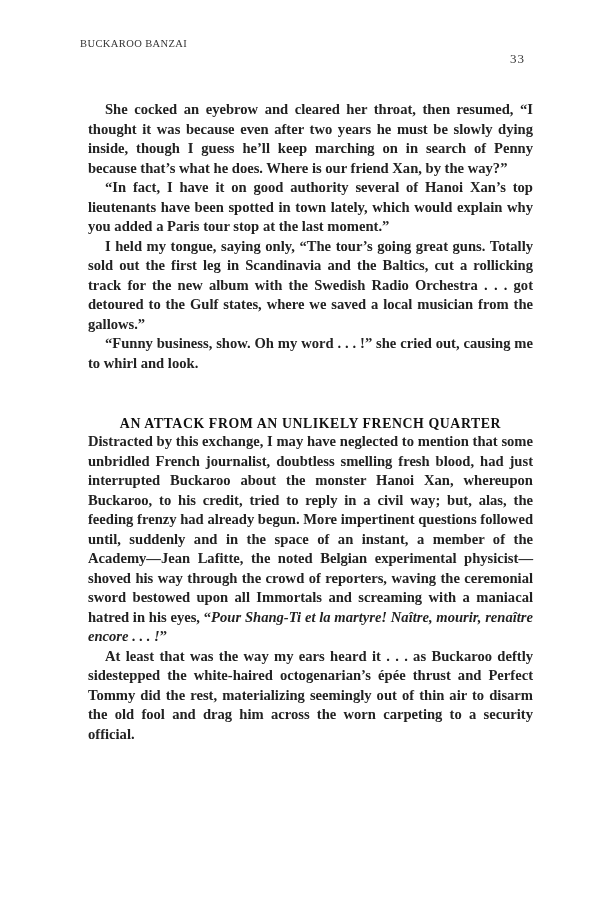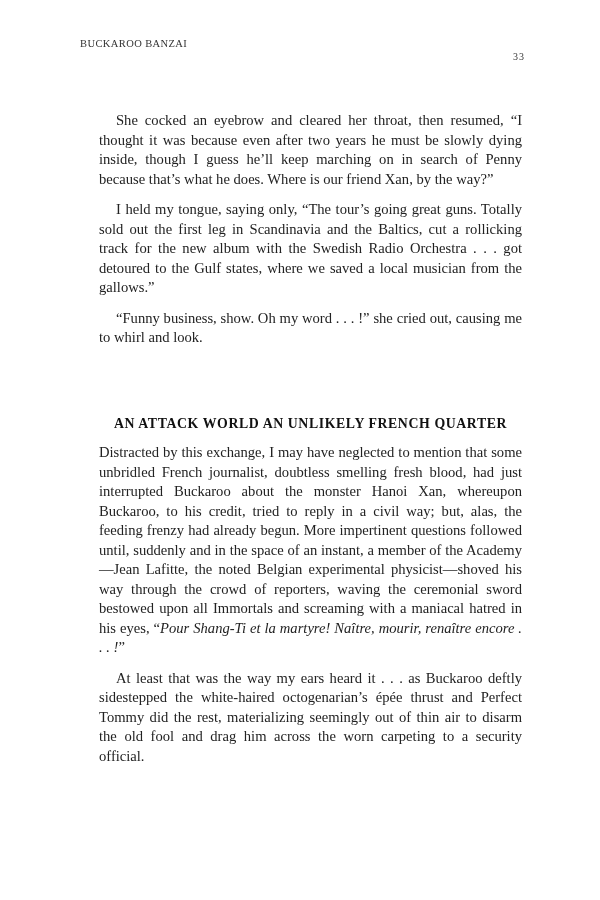--- a/index.html
+++ b/index.html
@@ -1,42 +1,43 @@
 <!DOCTYPE html>
 <html><head>
 <meta charset="utf-8">
 <style>
   html, body { margin: 0; padding: 0; background: #ffffff; }
   body { width: 600px; height: 900px; position: relative; overflow: hidden;
          font-family: "Liberation Serif", "DejaVu Serif", serif; color: #222; }
   .running-head { position: absolute; top: 37px; left: 80px; width: 460px;
                   font-size: 10.5px; letter-spacing: 0.4px; line-height: 14px; color: #333; }
   .running-head .line2 { display: block; }
-  .page-number { position: absolute; top: 51px; right: 75px; font-size: 10px; color: #333; letter-spacing: 1px; }
+  .page-number { position: absolute; top: 51px; right: 75px; font-size: 13px; color: #333; letter-spacing: 1px; }
   .text-block { position: absolute; left: 88px; width: 445px; font-size: 14.6px; line-height: 19.5px; text-align: justify; }
-  .text-block p { margin: 11px; text-indent: 17px; }
+  .text-block p { margin: 0; text-indent: 17px; font-weight: bold; }
   .text-block p.noindent { text-indent: 0; }
   .block1 { top: 100px; }
   .section-heading { position: absolute; top: 416px; left: 88px; width: 445px; text-align: center;
                      font-weight: bold; font-size: 13.8px; letter-spacing: 0.6px; color: #111; }
   .block2 { top: 432px; }
   em { font-style: italic; }
 </style>
 </head>
 <body>
 
 <div class="running-head">
   <span>BUCKAROO BANZAI</span>
 </div>
 <div class="page-number">33</div>
 
 <div class="text-block block1">
   <p>She cocked an eyebrow and cleared her throat, then resumed, “I thought it was because even after two years he must be slowly dying inside, though I guess he’ll keep marching on in search of Penny because that’s what he does. Where is our friend Xan, by the way?”</p>
+  <p>“In fact, I have it on good authority several of Hanoi Xan’s top lieutenants have been spotted in town lately, which would explain why you added a Paris tour stop at the last moment.”</p>
   <p>I held my tongue, saying only, “The tour’s going great guns. Totally sold out the first leg in Scandinavia and the Baltics, cut a rollicking track for the new album with the Swedish Radio Orchestra . . . got detoured to the Gulf states, where we saved a local musician from the gallows.”</p>
   <p>“Funny business, show. Oh my word . . . !” she cried out, causing me to whirl and look.</p>
 </div>
 
-<div class="section-heading">AN ATTACK WORLD AN UNLIKELY FRENCH QUARTER</div>
+<div class="section-heading">AN ATTACK FROM AN UNLIKELY FRENCH QUARTER</div>
 
 <div class="text-block block2">
   <p class="noindent"><span>Distracted by this exchange, I may have neglected to mention that some unbridled French journalist, doubtless smelling fresh blood, had just interrupted Buckaroo about the monster Hanoi Xan, whereupon Buckaroo, to his credit, tried to reply in a civil way; but, alas, the feeding frenzy had already begun. More impertinent questions followed until, suddenly and in the space of an instant, a member of the Academy—Jean Lafitte, the noted Belgian experimental physicist—shoved his way through the crowd of reporters, waving the ceremonial sword bestowed upon all Immortals and screaming with a maniacal hatred in his eyes, “</span><em>Pour Shang-Ti et la martyre! Naître, mourir, renaître encore . . . !</em><span>”</span></p>
   <p>At least that was the way my ears heard it . . . as Buckaroo deftly sidestepped the white-haired octogenarian’s épée thrust and Perfect Tommy did the rest, materializing seemingly out of thin air to disarm the old fool and drag him across the worn carpeting to a security official.</p>
 </div>
 
 </body></html>

